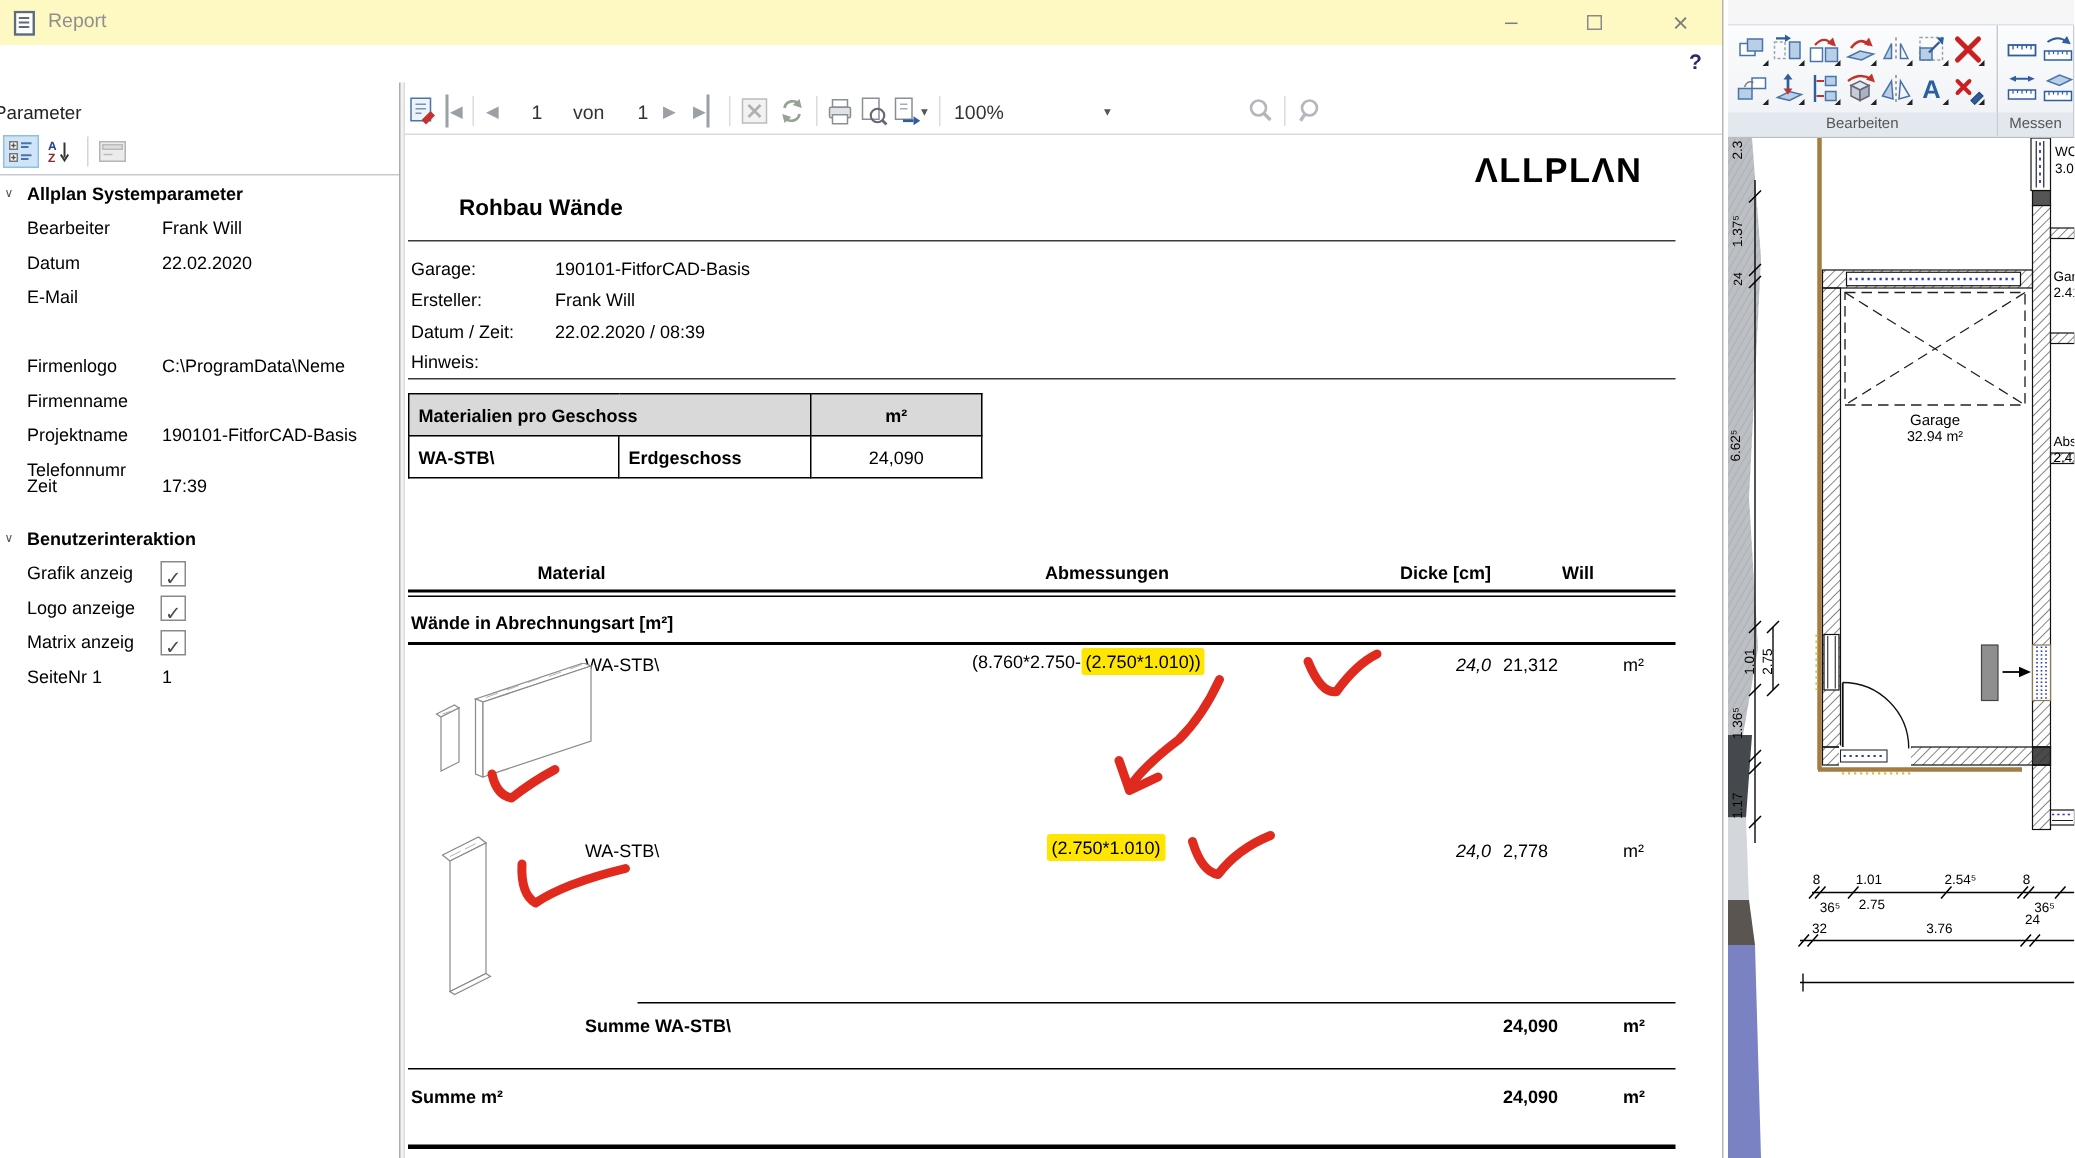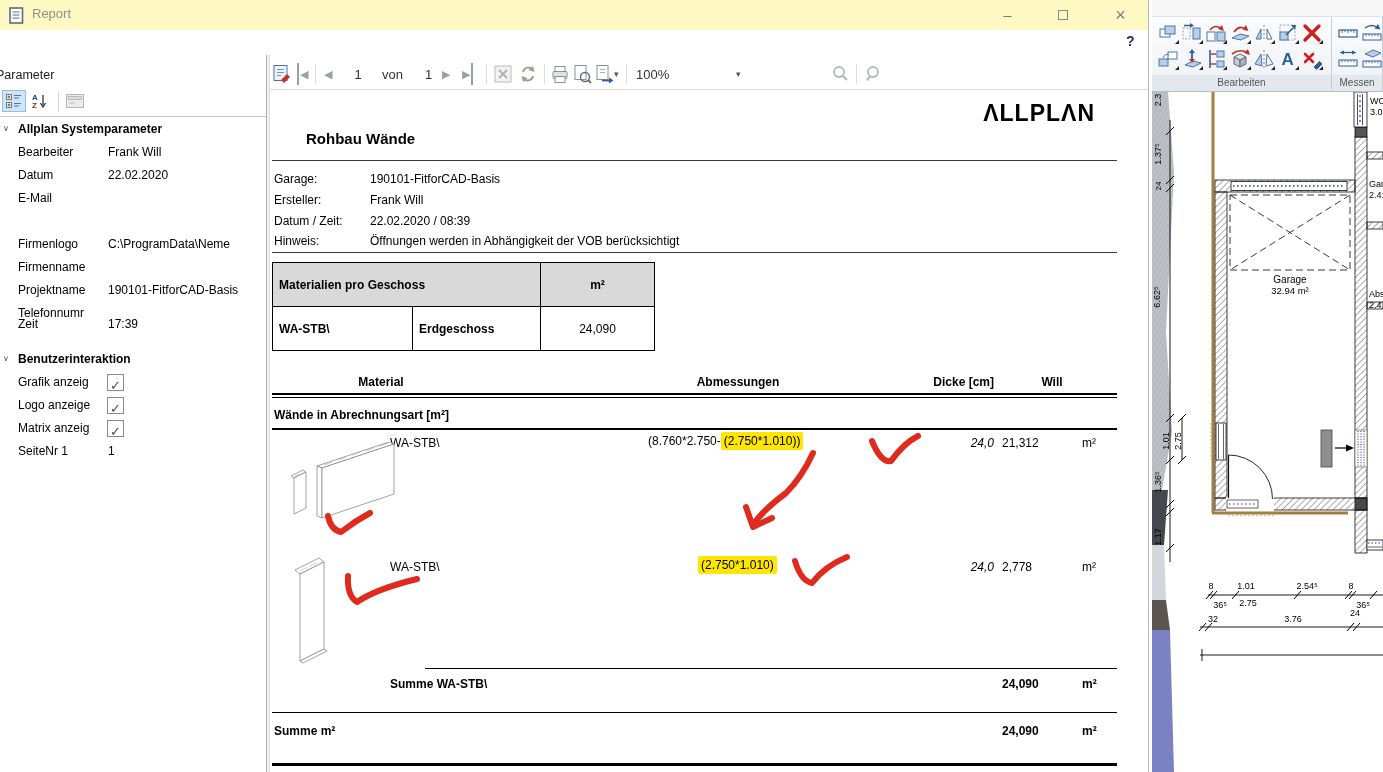--- a/index.html
+++ b/index.html
@@ -48,21 +48,21 @@
 
   
   #page { position:absolute; left:272px; top:92px; width:845px; height:680px; font-size:12px; }
   .hline { position:absolute; left:0; width:845px; height:1px; background:#3a3a3a; }
   #logo { position:absolute; right:22px; top:8px; font-size:23px; font-weight:600; letter-spacing:1px; }
   #rtitle { position:absolute; left:2px; top:38px; font-size:15px; font-weight:bold;margin-left:32px; }
   .inf-l { position:absolute; left:2px; }
   .inf-v { position:absolute; left:98px; }
   
   #matrix { position:absolute; left:0; top:170px; border-collapse:collapse; font-size:12px; }
-  #matrix td { border:1.5px solid #000; height:44px; padding:4px 6px; }
+  #matrix td { border:1.5px solid #000; height:28px; padding:4px 6px; }
   #matrix .hd { background:#d9d9d9; font-weight:bold; }
   #matrix .c { text-align:center; }
   
   .colhead { position:absolute; top:283px; font-weight:bold; }
   #dbl-rule { position:absolute; left:0; top:301px; width:845px; height:5px;
     border-top:2px solid #000; border-bottom:1px solid #000; }
   #section-label { position:absolute; left:2px; top:316px; font-weight:bold; }
   #thick-rule1 { position:absolute; left:0; top:336px; width:845px; height:2px; background:#000; }
   .mat { position:absolute; left:118px; }
   .formula { position:absolute; white-space:nowrap; }
@@ -275,21 +275,20 @@
     <div id="rtitle">Rohbau Wände</div>
     <div class="hline" style="top:68px"></div>
 
     <span class="inf-l" style="top:80px">Garage:</span>
     <span class="inf-v" style="top:80px">190101-FitforCAD-Basis</span>
     <span class="inf-l" style="top:101px">Ersteller:</span>
     <span class="inf-v" style="top:101px">Frank Will</span>
     <span class="inf-l" style="top:122px">Datum / Zeit:</span>
     <span class="inf-v" style="top:122px">22.02.2020  /  08:39</span>
     <span class="inf-l" style="top:142px">Hinweis:</span>
-    <span class="inf-v" style="top:142px">Öffnungen werden in Abhängigkeit der VOB berücksichtigt</span>
     <div class="hline" style="top:160px"></div>
 
     <table id="matrix">
       <tbody>
           <tr>
         <td class="hd" colspan="2" style="width:268px">Materialien pro Geschoss</td>
         <td class="hd c" style="width:114px">m²</td>
       </tr>
       <tr>
         <td style="width:140px;font-weight:bold">WA-STB\</td>

